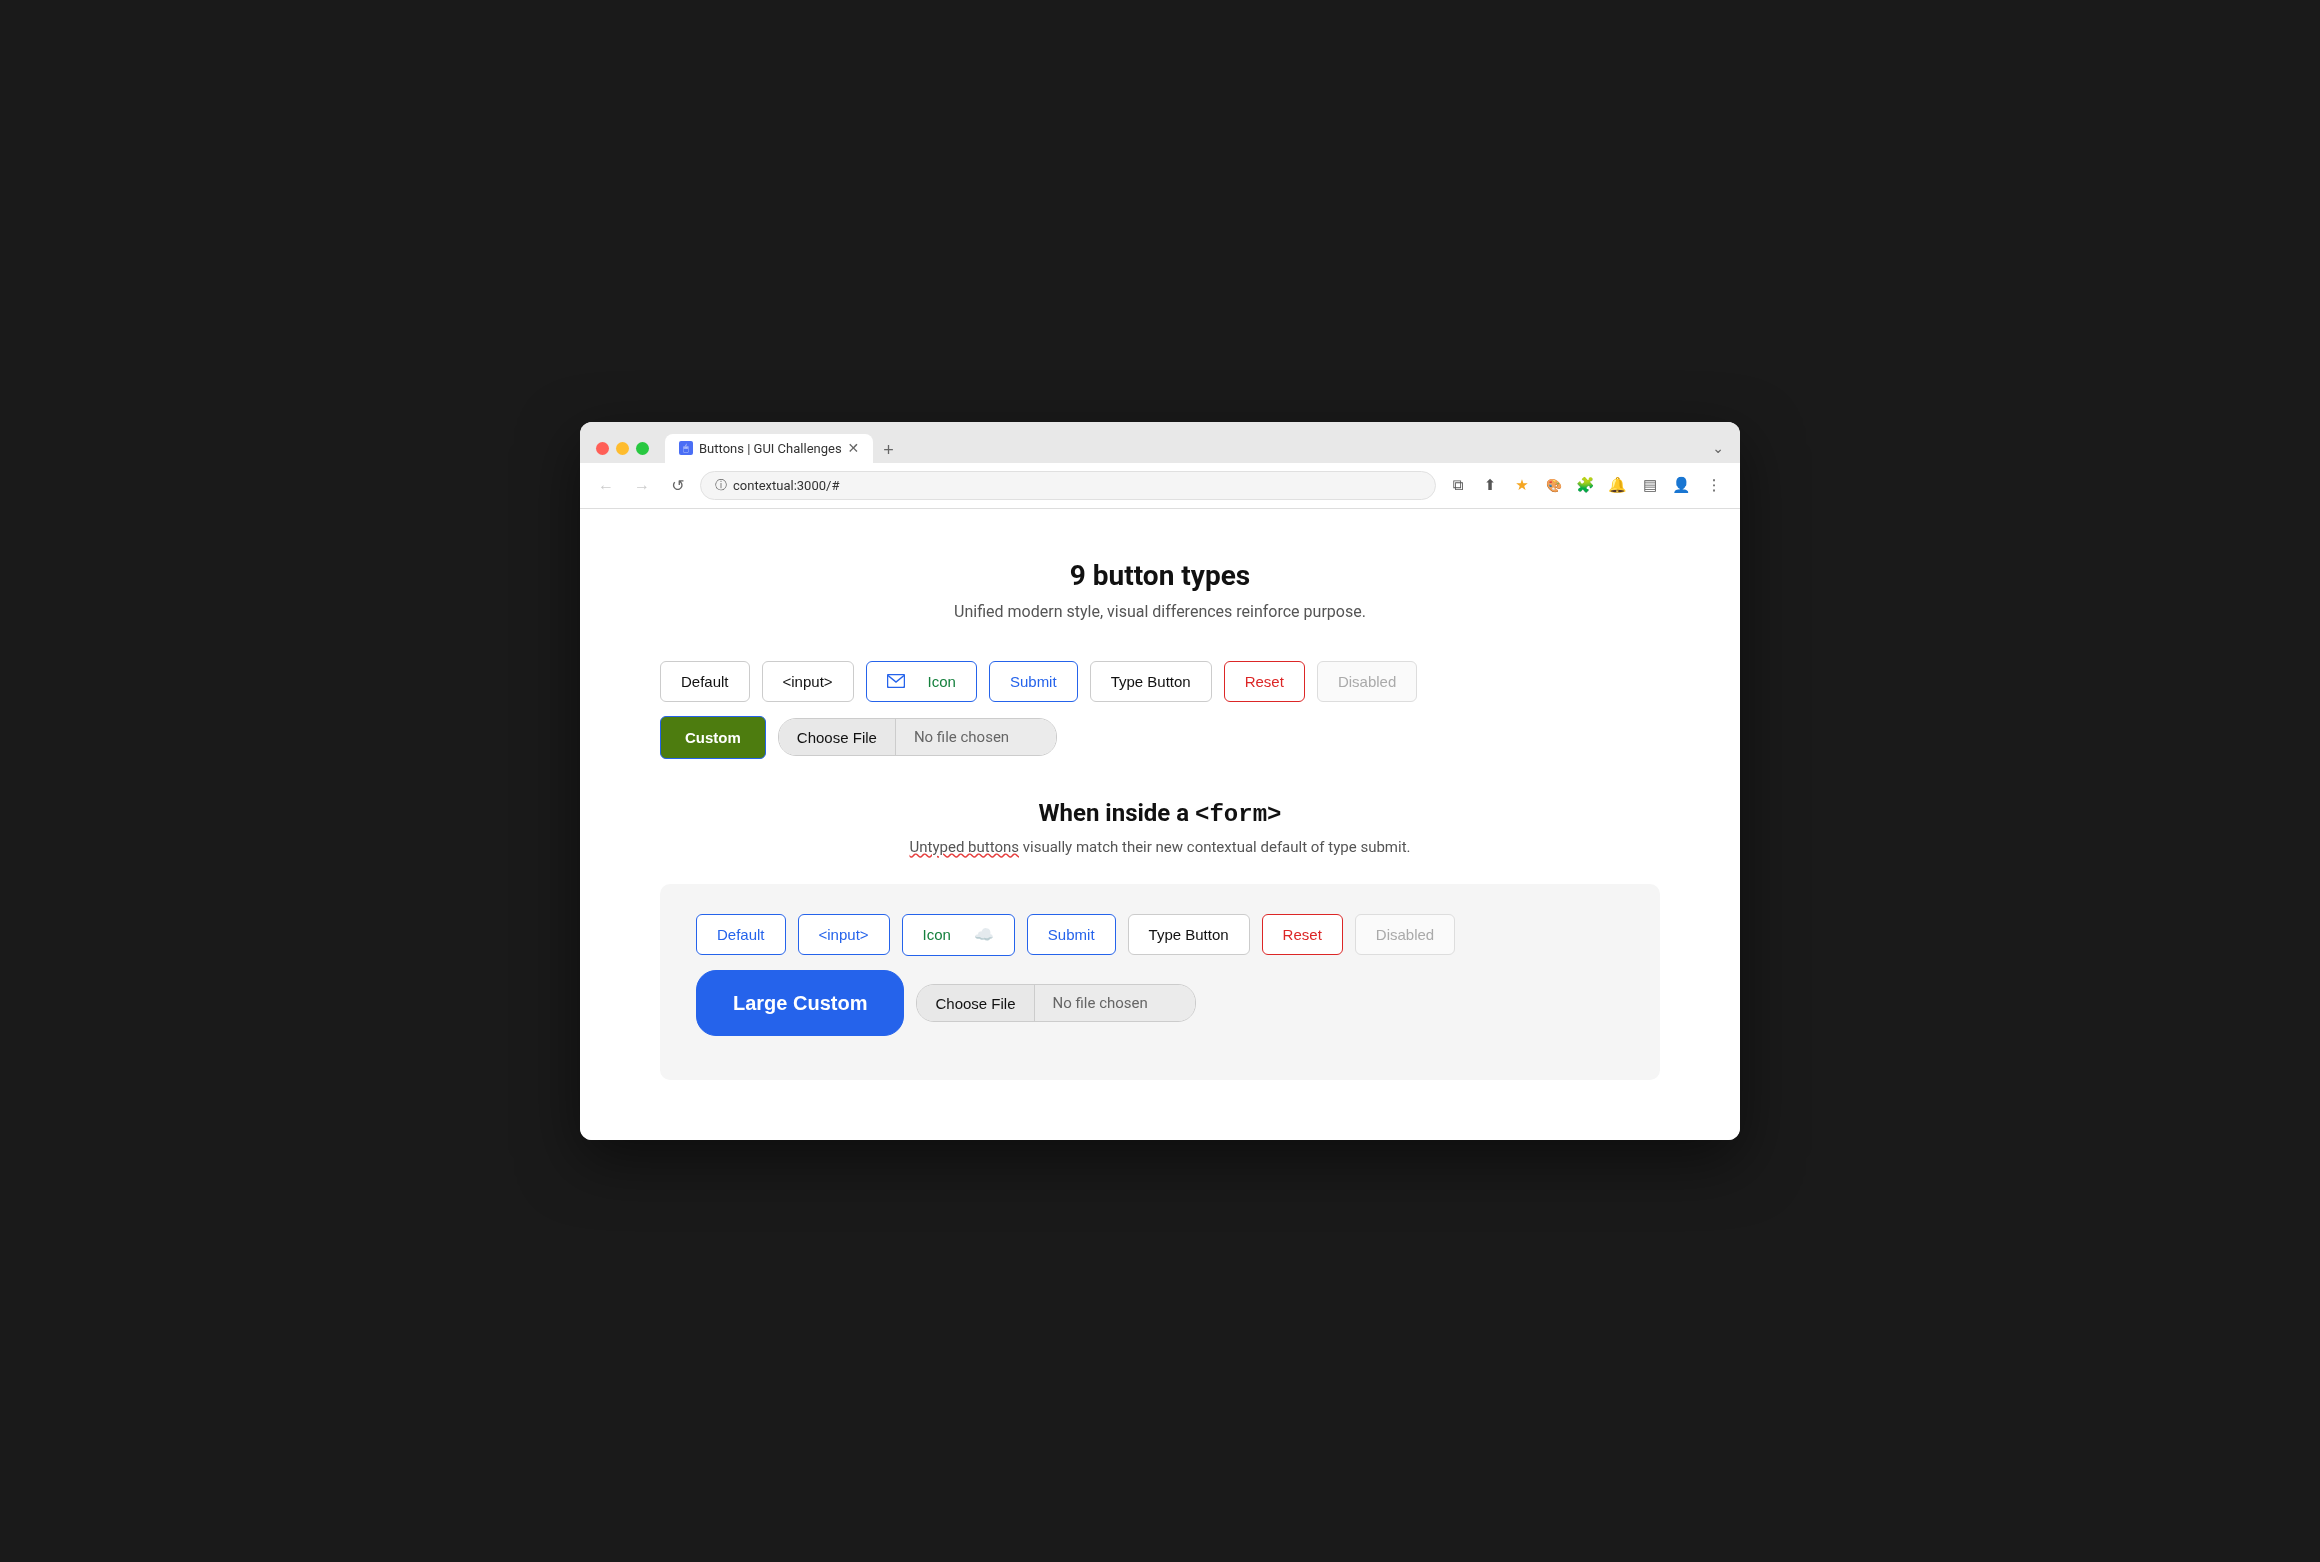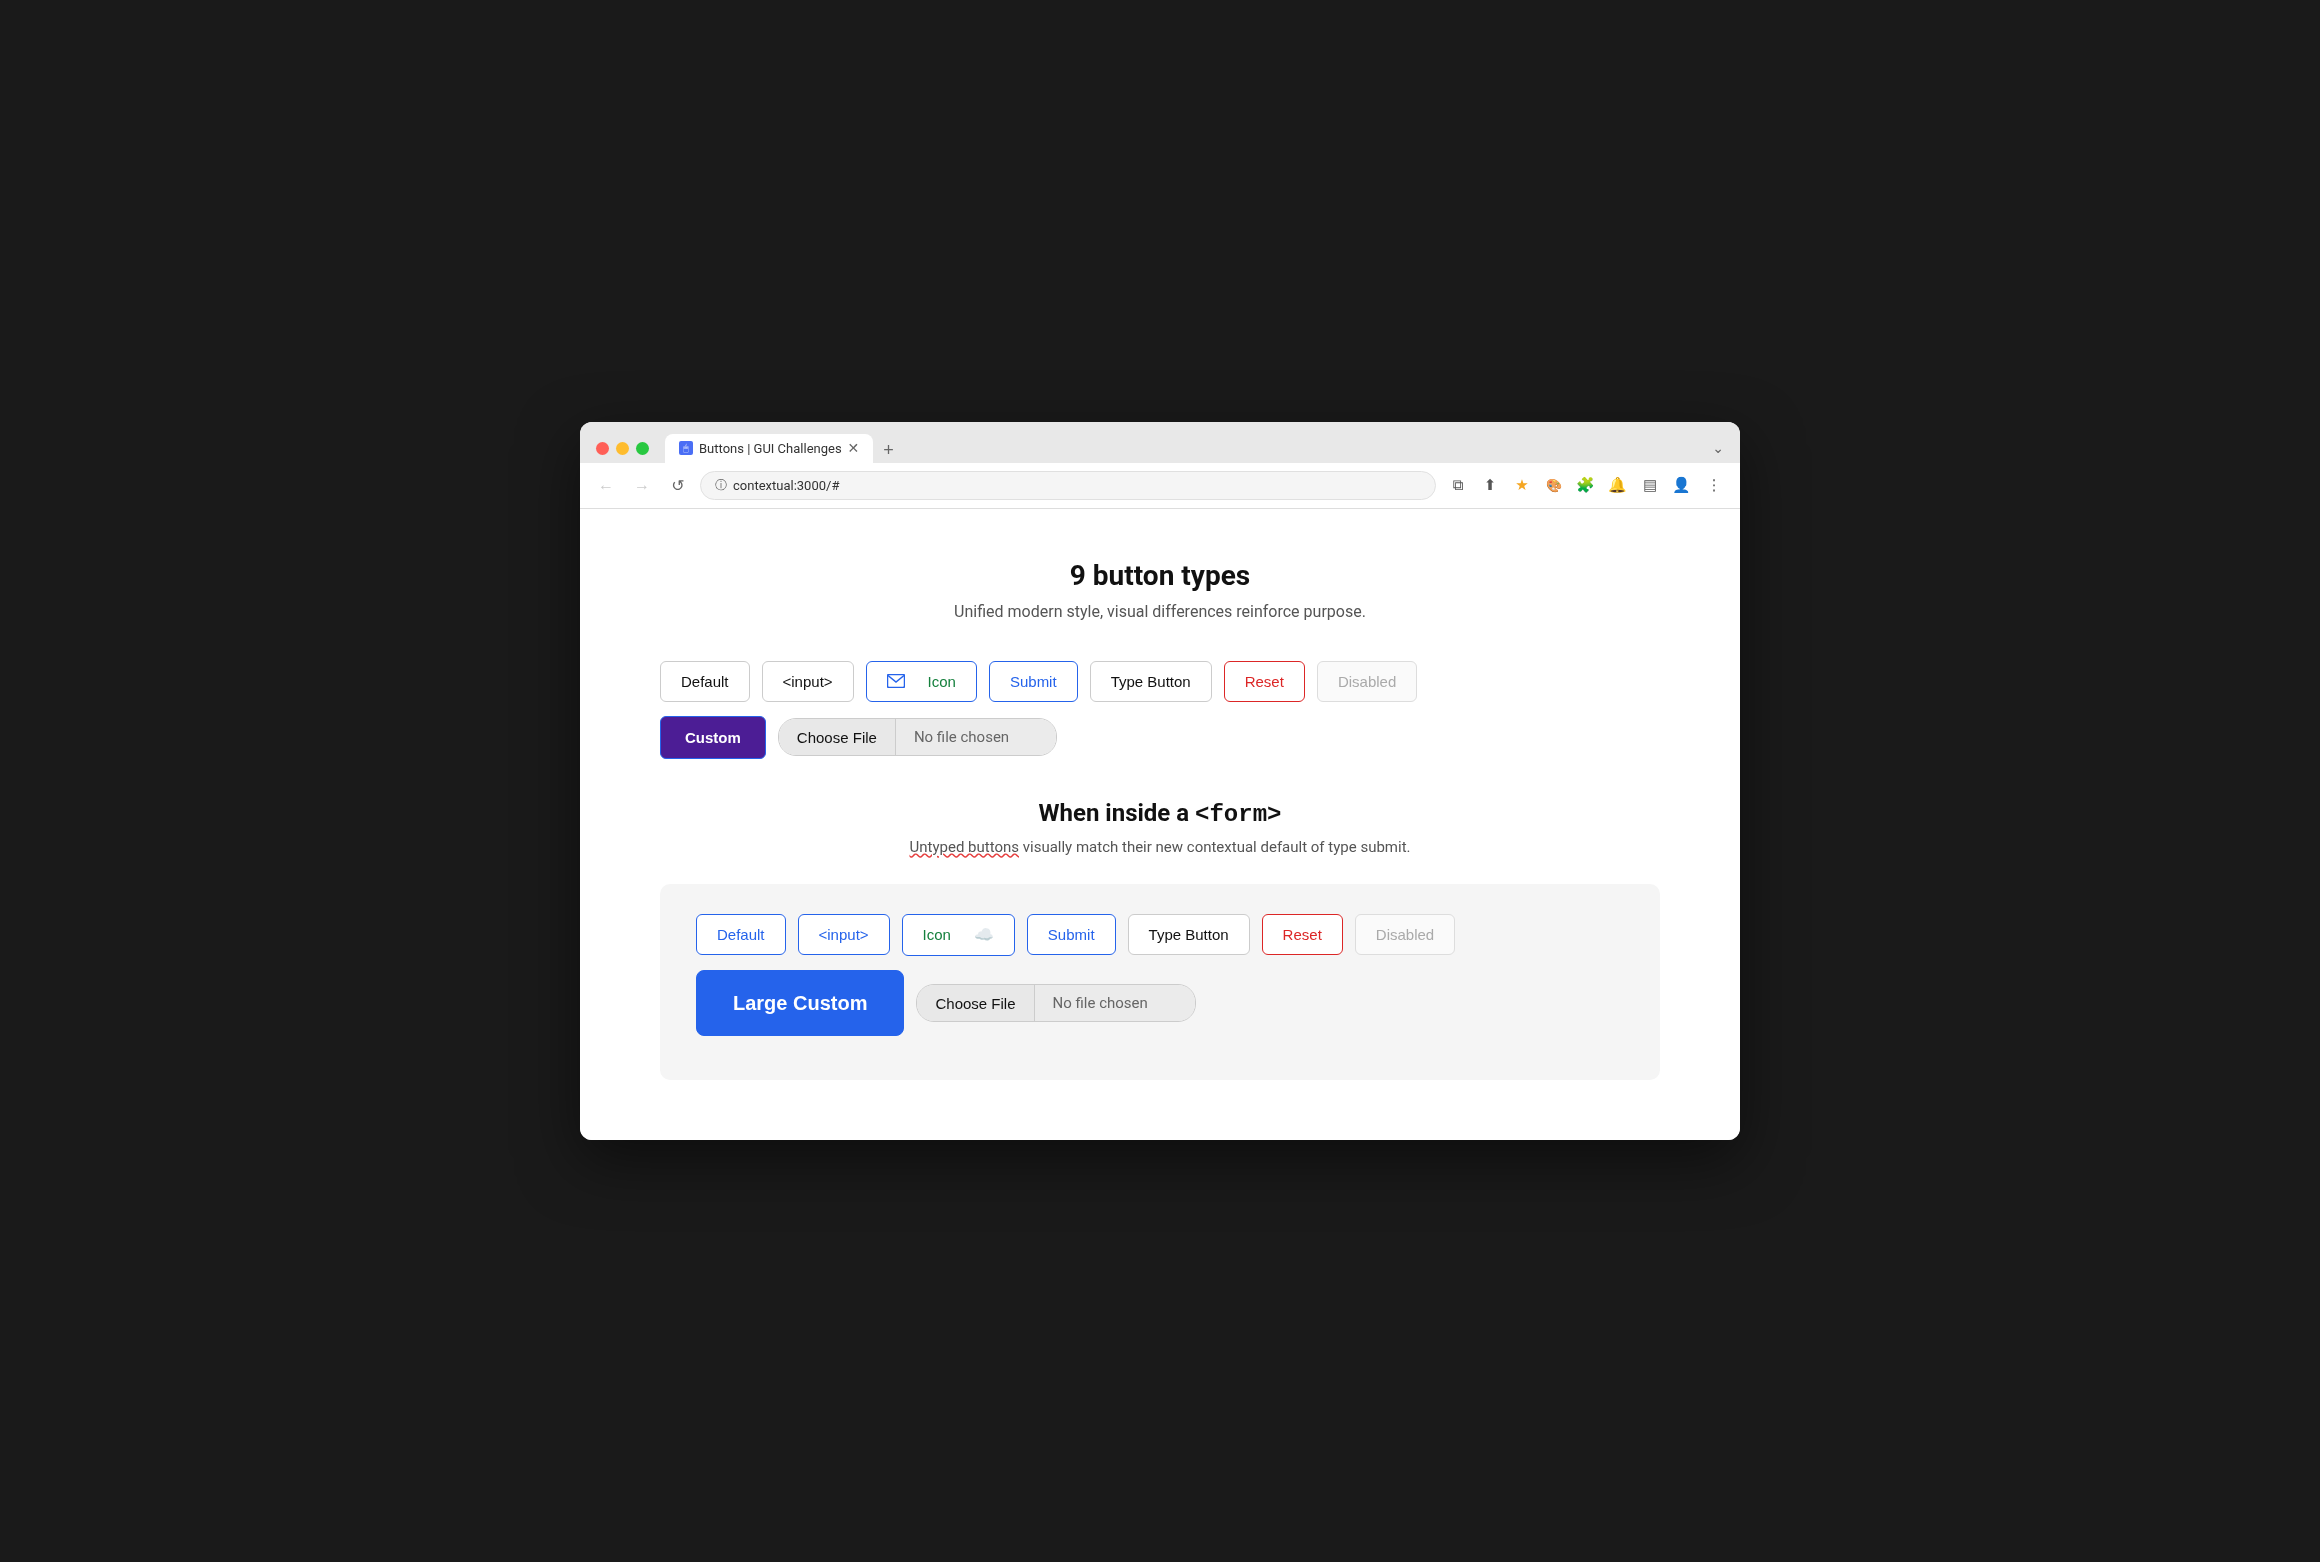--- a/index.html
+++ b/index.html
@@ -223,35 +223,35 @@
     }
 
     .btn-demo.disabled {
       border-color: #ddd;
       color: #aaa;
       cursor: default;
       background: #fafafa;
     }
 
     .btn-demo.custom {
-      background: #4c1d95;
+      background: #4d7c0f;
       color: #fff;
       border-color: #2563eb;
       font-weight: 600;
       padding: 10px 24px;
     }
 
     .btn-demo.large-custom {
       background: #2563eb;
       color: #fff;
       border-color: #2563eb;
       font-weight: 700;
       font-size: 20px;
       padding: 18px 36px;
-      border-radius: 8px;
+      border-radius: 20px;
     }
 
     .file-input-wrapper {
       display: flex;
       align-items: stretch;
       border: 1.5px solid #ccc;
       border-radius: 18px;
       overflow: hidden;
     }
 

